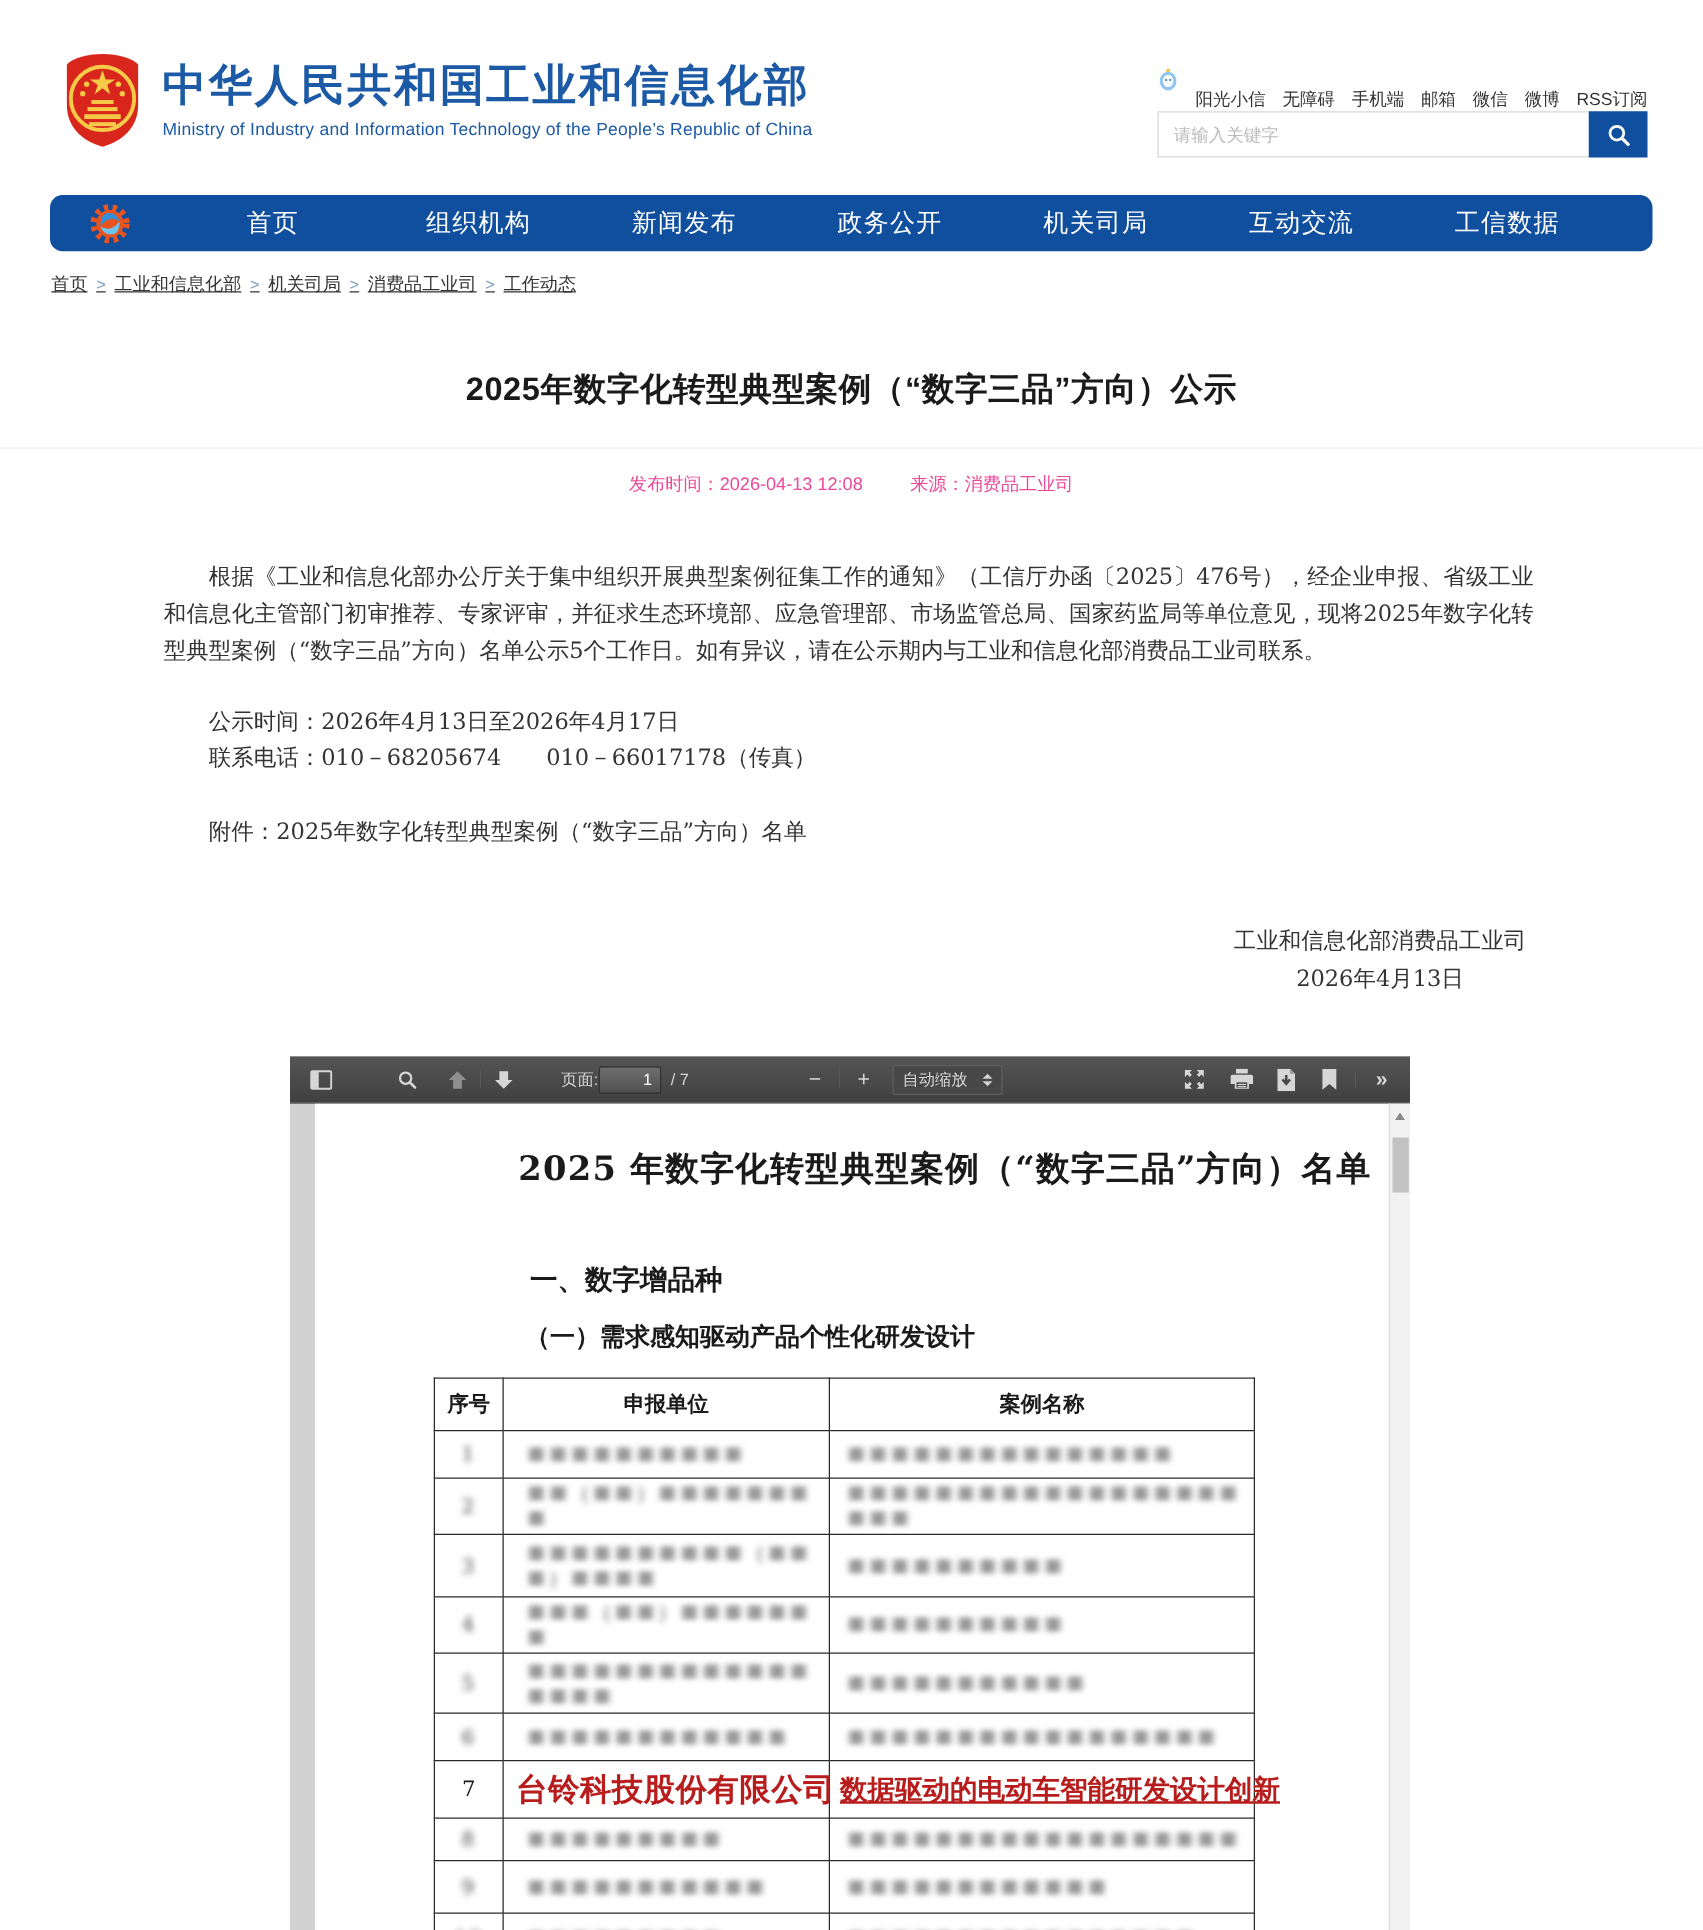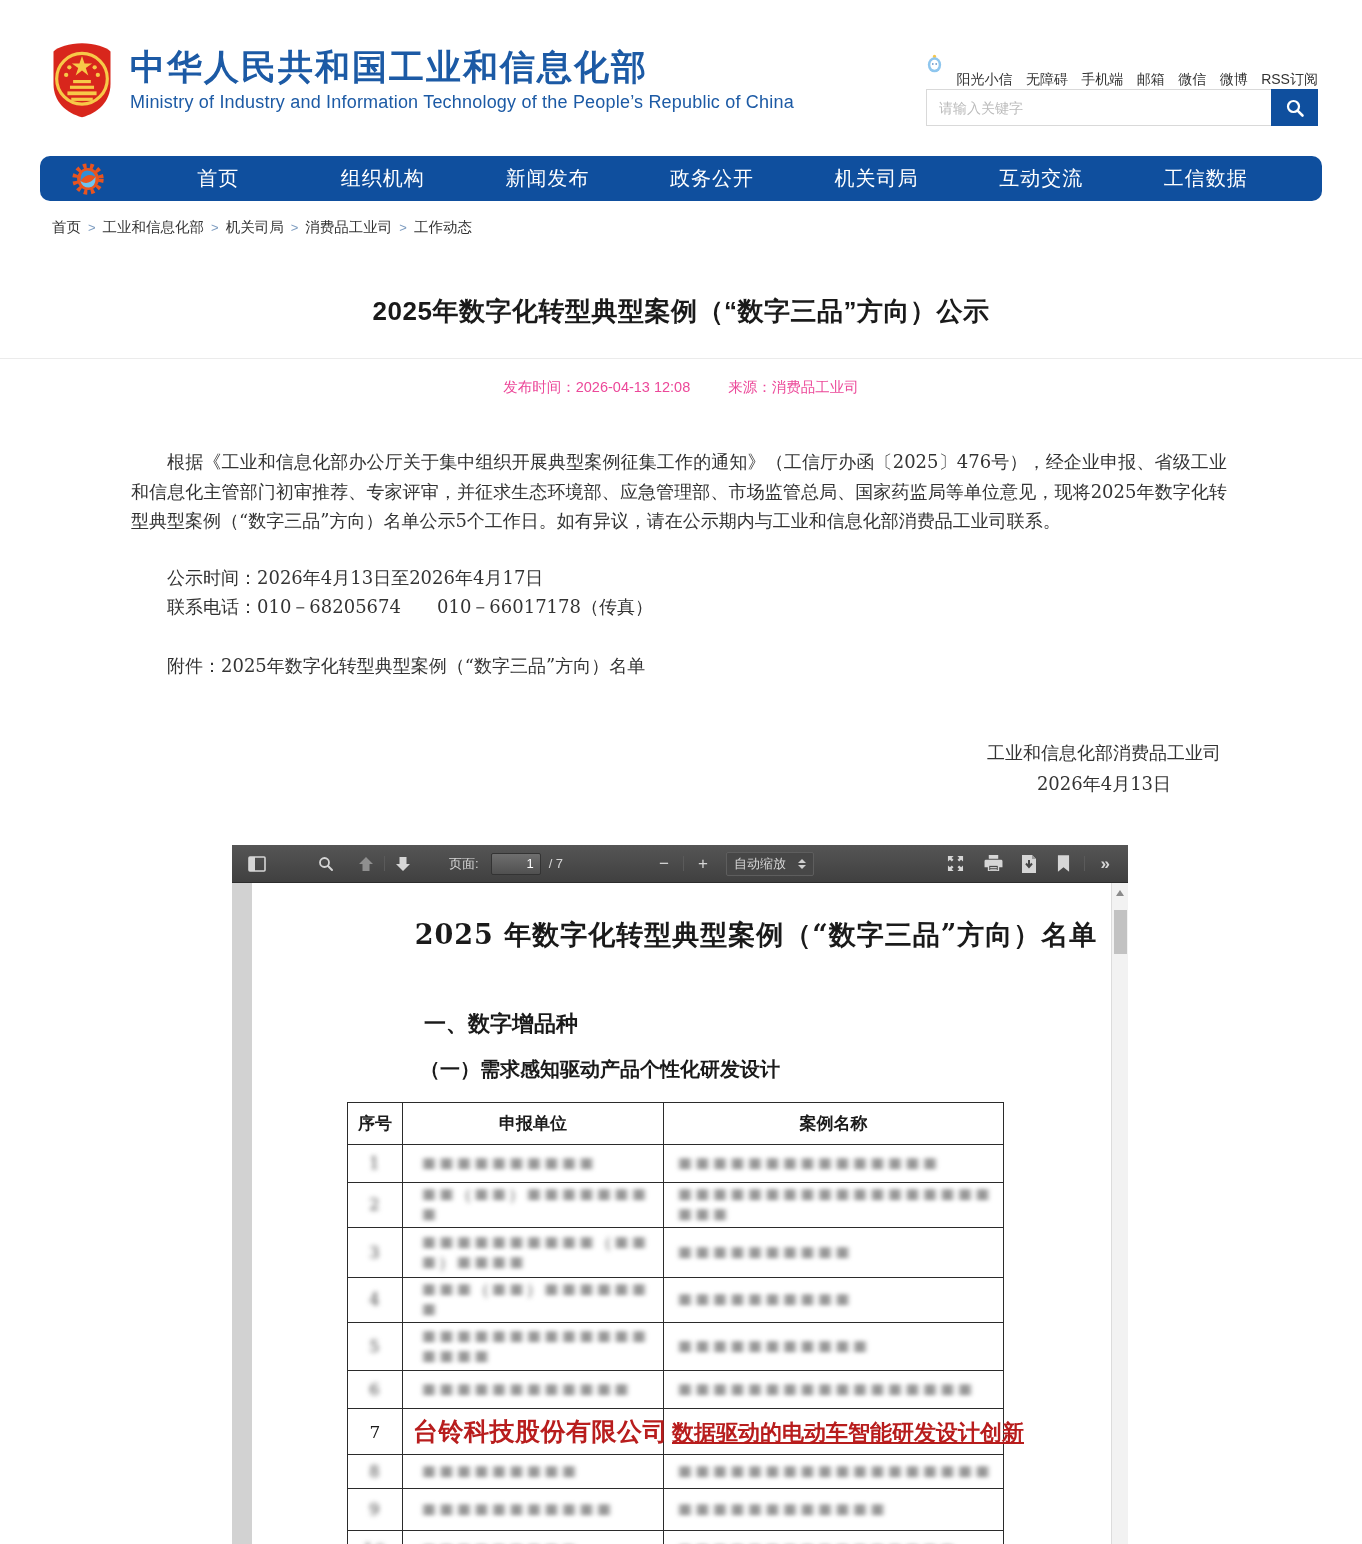--- a/index.html
+++ b/index.html
@@ -6,42 +6,42 @@
   html,body { background:#fff; }
   body {
     width:1362px; height:1544px; position:relative; overflow:hidden;
     font-family:"Liberation Sans", sans-serif; color:#333;
   }
   
   .header { position:relative; height:150px; }
   .brand { position:absolute; left:50px; top:42px; display:flex; align-items:center; gap:16px; }
   .emblem { width:64px; height:76px; flex:0 0 auto; }
   .site-title { font-size:35px; font-weight:bold; color:var(--brand-blue); letter-spacing:2px; line-height:1.15; }
-  .site-subtitle { font-size:18px; color:var(--brand-blue); margin-top:5px; letter-spacing:0.2px; }
+  .site-subtitle { font-size:14px; color:var(--brand-blue); margin-top:5px; letter-spacing:0.2px; }
   .header-right { position:absolute; right:44px; top:38px; width:392px; }
   .toplinks { display:flex; align-items:center; justify-content:space-between; font-size:14px; color:#333; }
   .toplinks a { color:#333; text-decoration:none; cursor:pointer;margin-top:33px; }
   .mascot { width:17px; height:20px; }
   .searchbar { display:flex; height:37px; }
   .searchbar input {
     flex:1; border:1px solid #d9d9d9; border-right:none; padding:0 12px;
     font-size:14px; color:#333; outline:none;
   }
   .searchbar input::placeholder { color:#bbb; }
   .search-btn { width:47px; background:var(--nav-blue); border:none; cursor:pointer;
     display:flex; align-items:center; justify-content:center; }
   
   .nav {
     margin:6px 40px 0 40px; height:45px; background:var(--nav-blue); border-radius:10px;
     display:flex; align-items:center; padding:0 34px 0 28px;
   }
   .nav-logo { width:40px; height:38px; margin-right:28px; flex:0 0 auto; }
   .nav-item { flex:1; text-align:center; color:#fff; font-size:20px; text-decoration:none; cursor:pointer; letter-spacing:1px; }
   
-  .breadcrumb { margin:17px 0 0 52px; font-size:14.5px; color:#333; }
+  .breadcrumb { margin:17px 0 0 41px; font-size:14.5px; color:#333;text-decoration:underline; }
   .breadcrumb a { color:#333; text-decoration:none; cursor:pointer; }
   .crumb-sep { color:#7d9cc0; margin:0 7px; font-size:13px; }
   
   .article-title { margin-top:57px; text-align:center; font-size:26px; font-weight:bold; color:#1a1a1a; letter-spacing:0.5px; }
   .title-divider { margin-top:29px; border-bottom:1px solid #ebebeb; }
   .article-meta { margin-top:19px; text-align:center; font-size:14.5px; color:#ec4899; }
   .article-meta .meta-src { margin-left:34px; }
   .article-body {
     margin:50px 135px 0 131px; font-family:"DejaVu Serif", serif;
     font-size:18px; line-height:29.5px; color:#333; text-align:justify;
@@ -55,21 +55,21 @@
   .pdf-viewer {
     position:absolute; left:232px; top:845px; width:896px; height:699px;
     background:var(--viewer-bg); overflow:hidden;
   }
   .pdf-toolbar {
     height:38px; background:linear-gradient(#555,#404040); border-bottom:1px solid #2c2c2c;
     display:flex; align-items:center; color:#d6d6d6; font-size:13px; padding:0 10px;
   }
   .tb-btn { background:none; border:none; cursor:pointer; padding:4px 6px; display:flex; align-items:center; }
   .tb-divider { width:1px; height:15px; background:#2d2d2d; border-right:1px solid #5a5a5a; margin:0 4px; }
-  .page-label { margin-left:32px; margin-right:12px; }
+  .page-label { margin-left:32px; margin-right:0; }
   .page-input {
     width:50px; height:22px; text-align:right; padding-right:6px; font-size:13px; color:#fff;
     background:linear-gradient(#6e6e6e,#505050); border:1px solid #333; border-radius:2px; outline:none;
   }
   .page-total { margin-left:8px; }
   .zoom-group { margin-left:86px; display:flex; align-items:center; }
   .zoom-minus,.zoom-plus { font-size:17px; color:#d6d6d6; padding:0 10px; background:none; border:none; cursor:pointer; }
   .zoom-select {
     margin-left:8px; height:24px; background:#474747; border:1px solid #5e5e5e; border-radius:2px;
     display:flex; align-items:center; padding:0 7px; cursor:pointer; min-width:86px;

